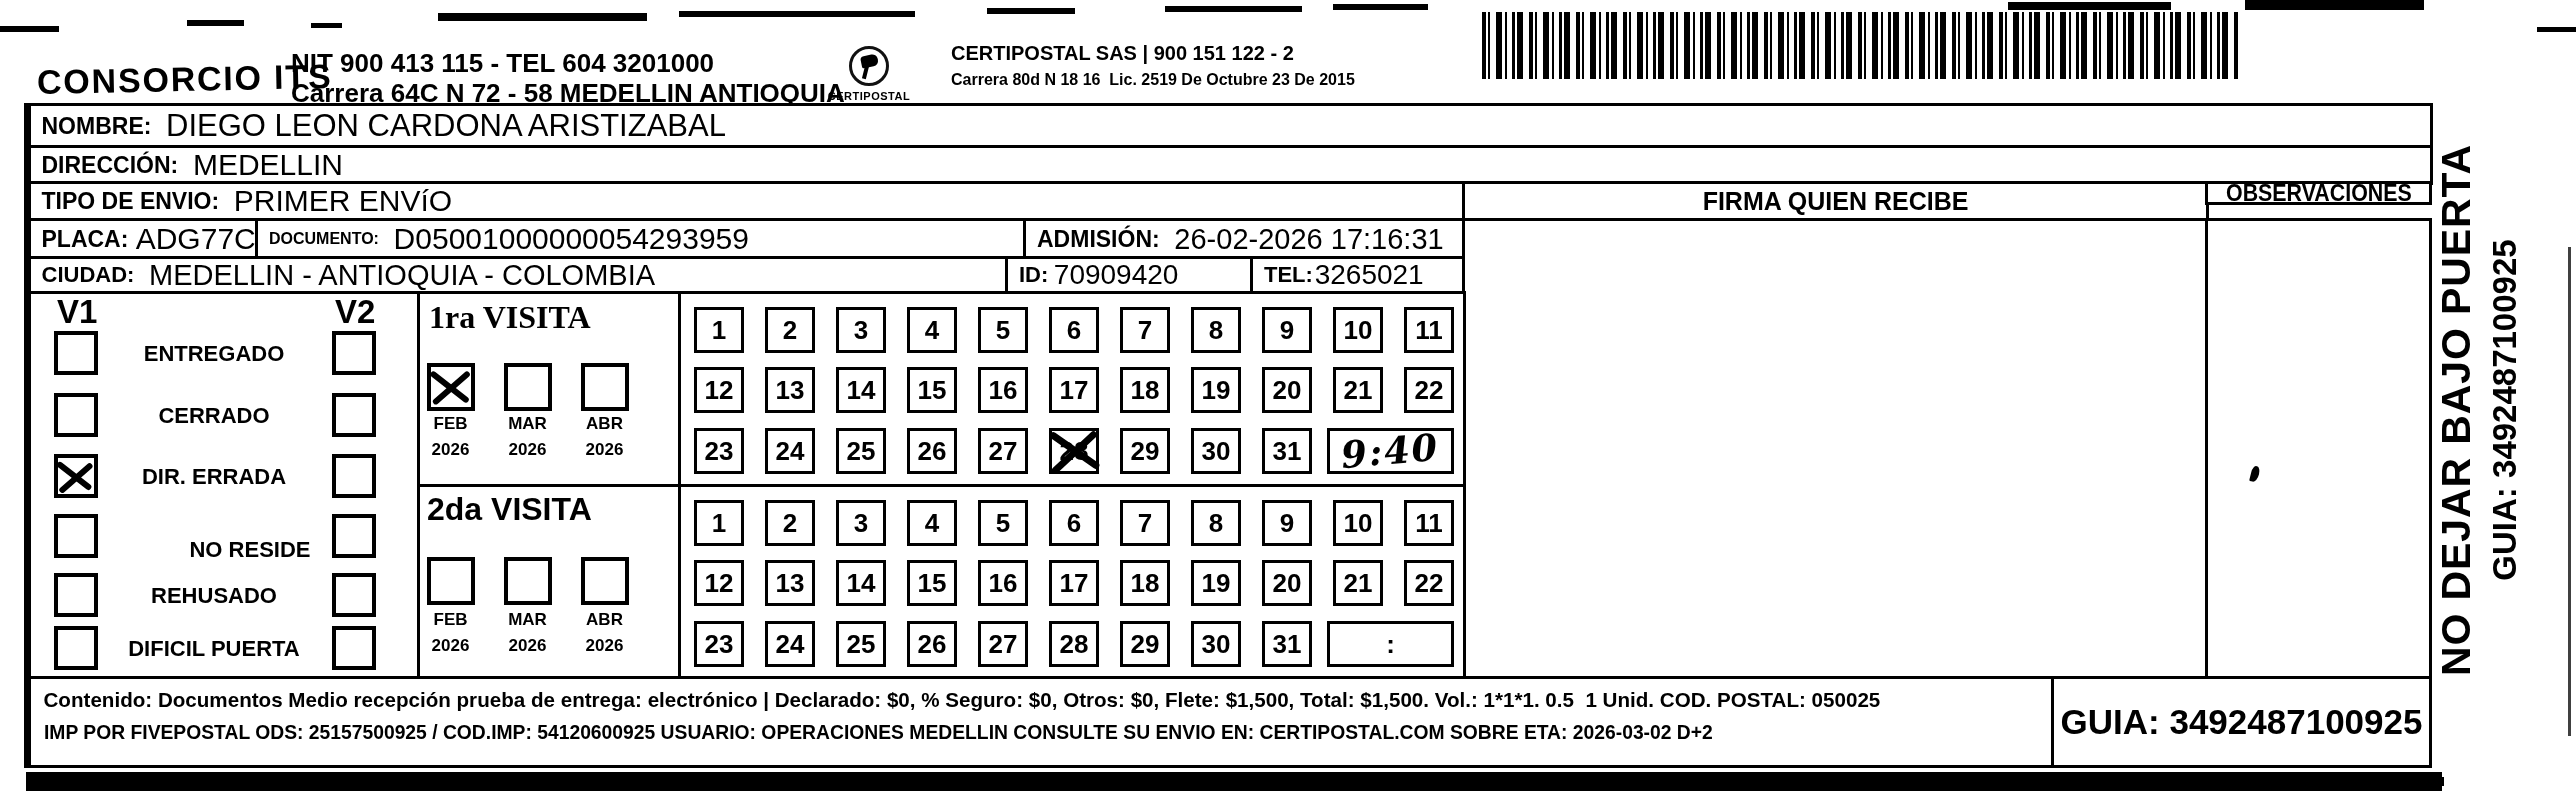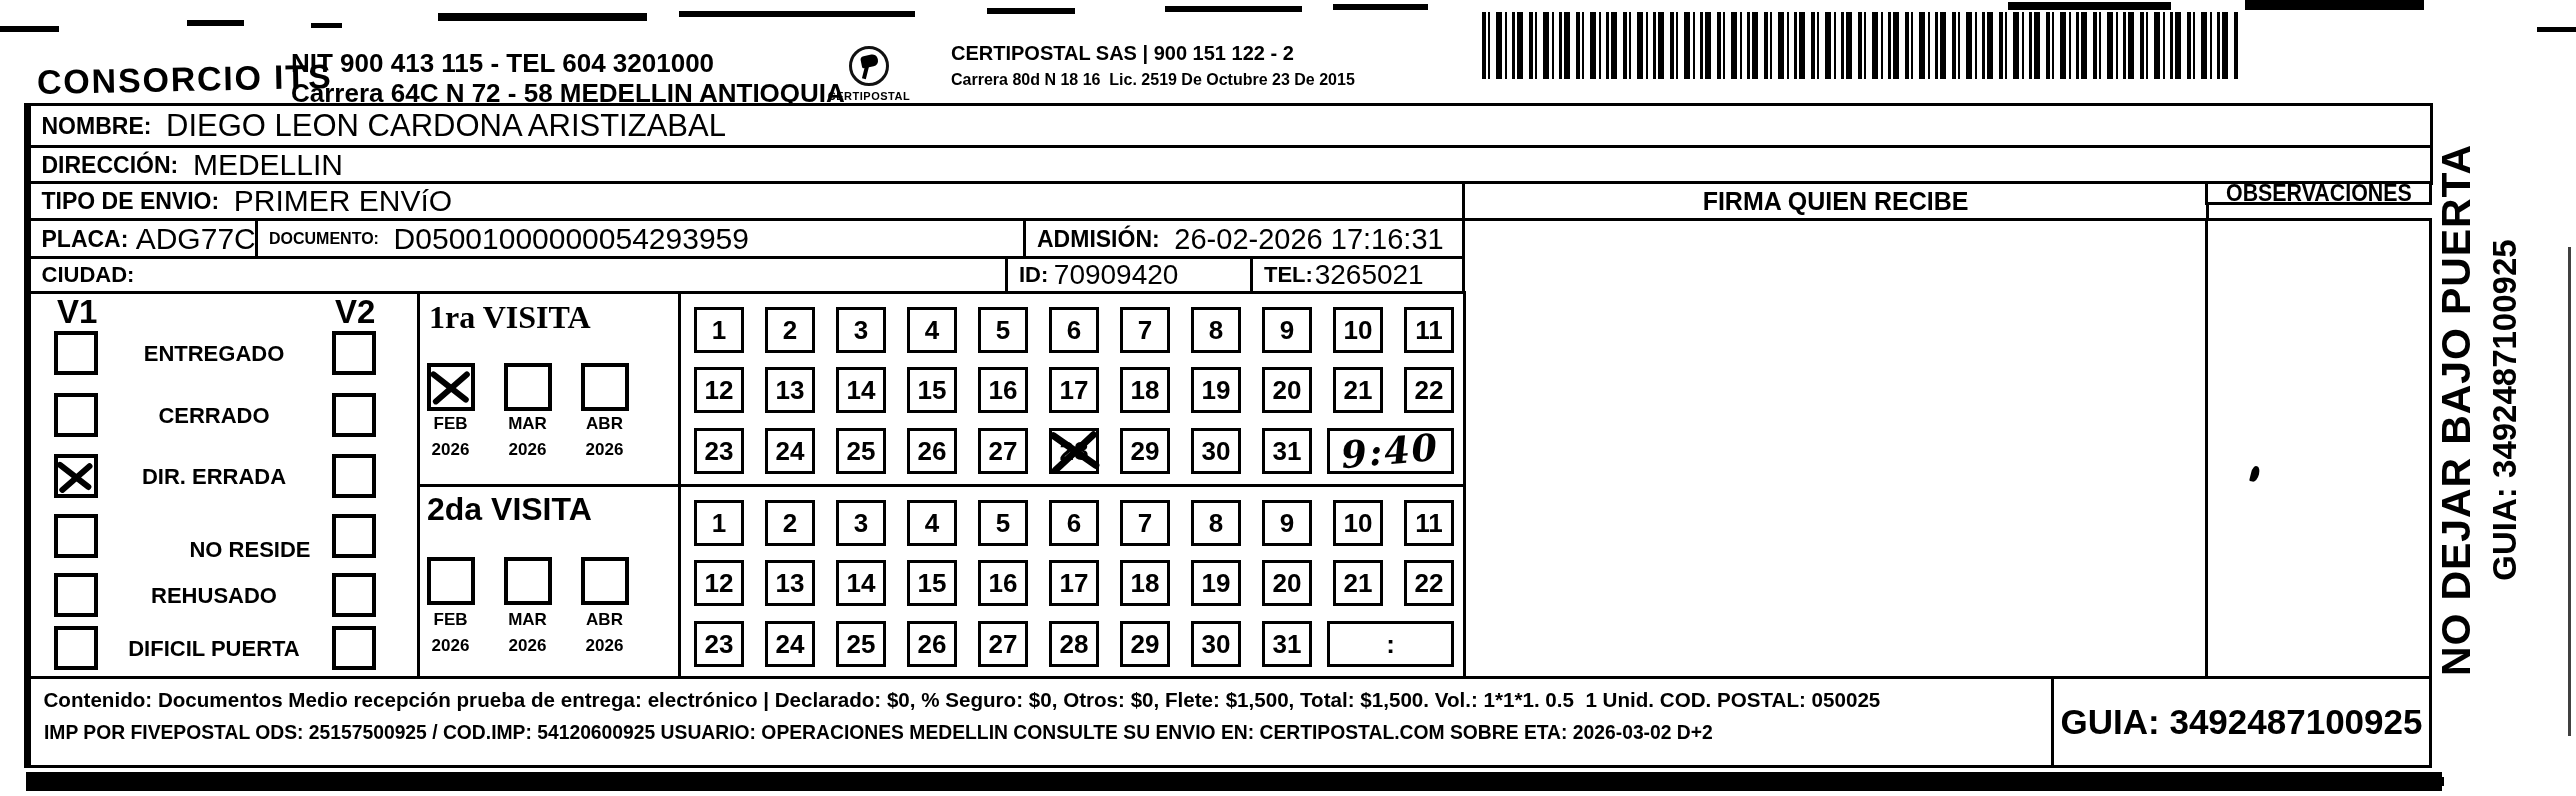--- a/index.html
+++ b/index.html
@@ -112,20 +112,21 @@
     <span class="lbl" style="font-size:16px;">DOCUMENTO:</span>
     <span class="val" style="font-size:30px;">D05001000000054293959</span>
   </div>
   <div class="cell" style="left:1023px; top:218px; width:442px; height:42px;">
     <span class="lbl" style="font-size:23px;">ADMISIÓN:</span>
     <span class="val" style="font-size:29px;">26-02-2026 17:16:31</span>
   </div>
 
   <div class="cell" style="left:27.5px; top:256px; width:982px; height:38px;">
     <span class="lbl" style="font-size:22px;">CIUDAD:</span>
+    <span class="val" style="font-size:29px;">MEDELLIN - ANTIOQUIA - COLOMBIA</span>
   </div>
   <div class="cell" style="left:1005px; top:256px; width:248px; height:38px; gap:5.5px;">
     <span class="lbl" style="font-size:22px;">ID:</span>
     <span class="val" style="font-size:28px;">70909420</span>
   </div>
   <div class="cell" style="left:1250px; top:256px; width:215px; height:38px; gap:1.8px;">
     <span class="lbl" style="font-size:22px;">TEL:</span>
     <span class="val" style="font-size:28px;">3265021</span>
   </div>
 

